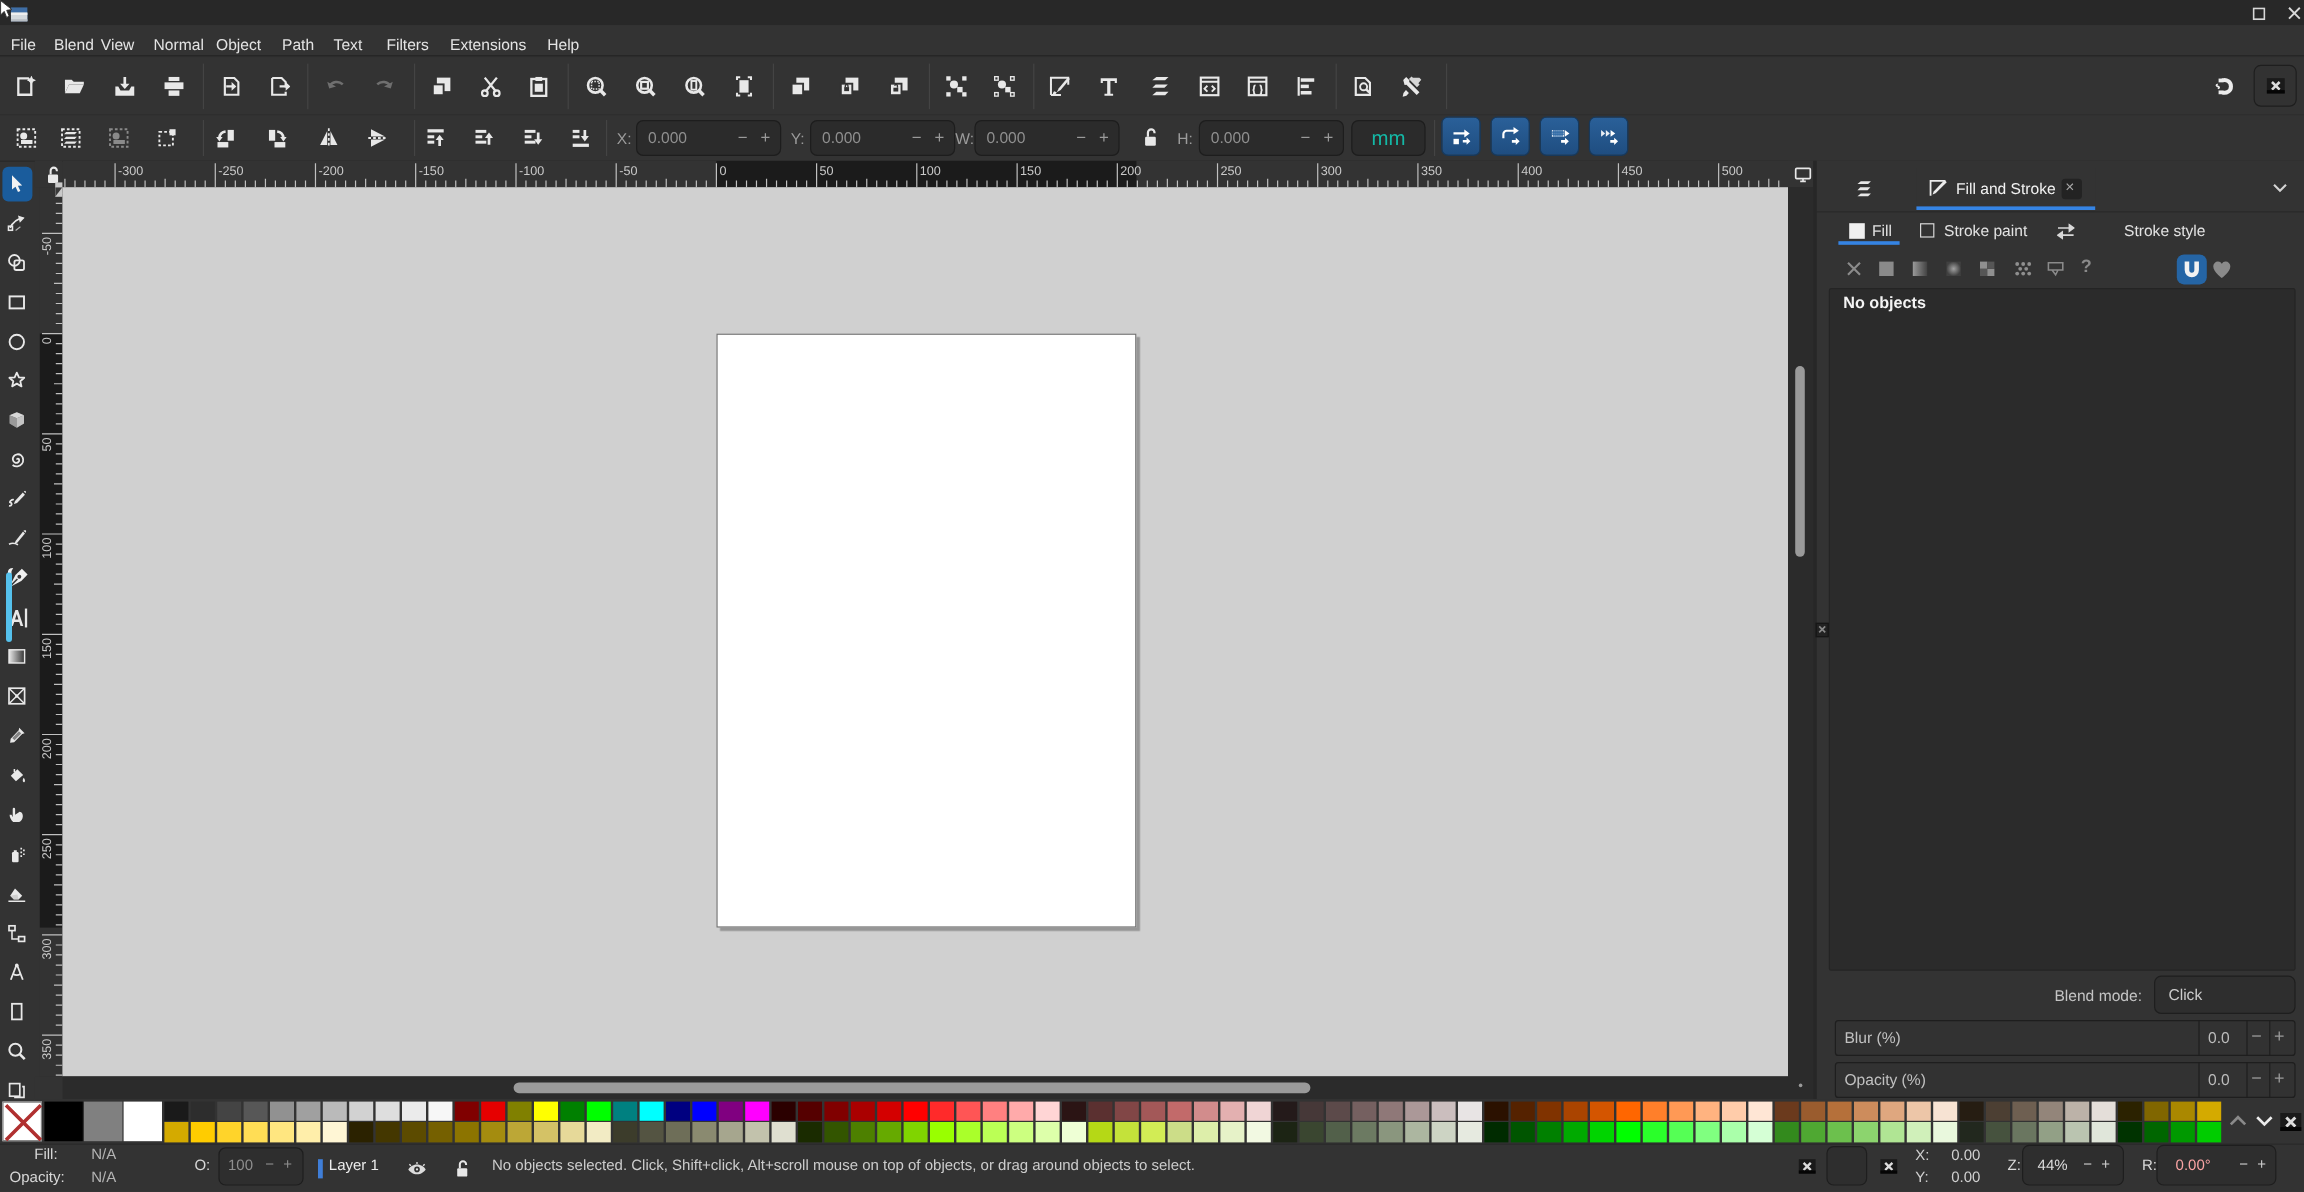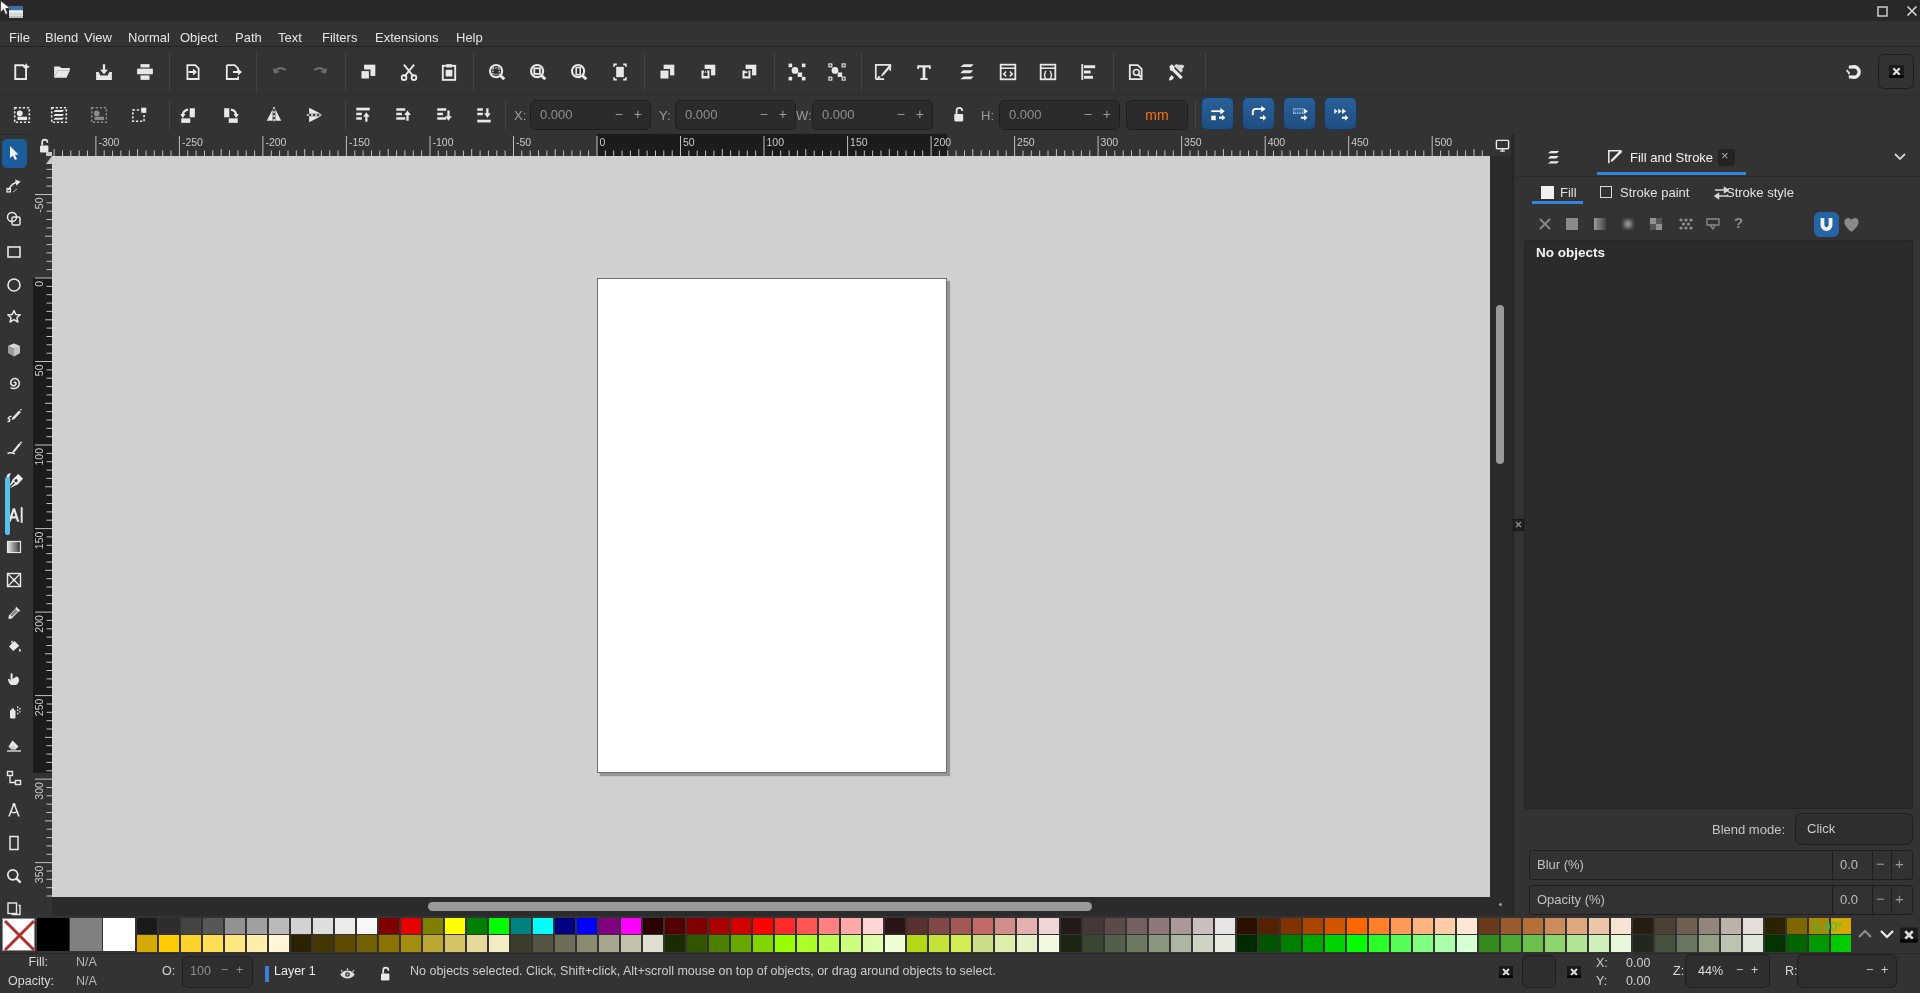--- a/index.html
+++ b/index.html
@@ -636,21 +636,21 @@
     <svg style="position:absolute;left:950px;top:106px" width="17" height="17">
       <use href="#i-openlock"></use>
     </svg>
     <div class="lb" style="left:981px;top:108px">H:</div>
     <div class="spin" style="left:999px;top:100px;width:121px">
       <span class="sv">0.000</span>
       <span class="sm">−</span>
       <span class="sp">+</span>
     </div>
     <div class="spin" style="left:1126px;top:100px;width:62px;text-align:center">
-      <span style="color:#f97316;font-size:14px;line-height:29px;display:block">mm</span>
+      <span style="color:#14b8a6;font-size:17px;line-height:29px;display:block">mm</span>
     </div>
     <div style="position:absolute;left:1195px;top:100px;width:1px;height:30px;background:#444"></div>
     <div style="position:absolute;left:1201px;top:97px;width:33px;height:33px;background:linear-gradient(#2a6099,#1f4d80);border:1px solid #17395c;border-radius:6px"></div>
     <svg style="position:absolute;left:1209px;top:105px" width="18" height="18">
       <use href="#s-move1"></use>
     </svg>
     <div style="position:absolute;left:1242px;top:97px;width:33px;height:33px;background:linear-gradient(#2a6099,#1f4d80);border:1px solid #17395c;border-radius:6px"></div>
     <svg style="position:absolute;left:1250px;top:105px" width="18" height="18">
       <use href="#s-move2"></use>
     </svg>
@@ -818,21 +818,21 @@
     </svg>
     <div style="position:absolute;left:1514px;top:176px;width:406px;height:1px;background:#2a2a2a"></div>
     <div style="position:absolute;left:1541px;top:186px;width:13px;height:13px;background:#f0f0f0"></div>
     <div class="pt" style="left:1560px;top:185px">Fill</div>
     <div style="position:absolute;left:1532px;top:201px;width:51px;height:3px;background:#3584e4"></div>
     <div style="position:absolute;left:1600px;top:186px;width:12px;height:12px;border:1.5px solid #d8d8d8"></div>
     <div class="pt" style="left:1620px;top:185px">Stroke paint</div>
     <svg style="position:absolute;left:1714px;top:186px" width="15" height="14">
       <path d="M1 4h9M14 4l-3.5-2.5v5zM5 10h9M1 10l3.5-2.5v5z" stroke="#d8d8d8" stroke-width="1.4" fill="#d8d8d8"></path>
     </svg>
-    <div class="pt" style="left:1726px;top:185px">Stroke style</div>
+    <div class="pt" style="left:1770px;top:185px">Stroke style</div>
     <svg style="position:absolute;left:1537px;top:216px" width="16" height="16">
       <use href="#p-x"></use>
     </svg>
     <svg style="position:absolute;left:1564px;top:216px" width="16" height="16">
       <use href="#p-flat"></use>
     </svg>
     <svg style="position:absolute;left:1592px;top:216px" width="16" height="16">
       <use href="#p-lin"></use>
     </svg>
     <svg style="position:absolute;left:1620px;top:216px" width="16" height="16">
@@ -1085,15 +1085,15 @@
     <div class="st" style="left:1626px;top:956px;color:#d0d0d0">0.00</div>
     <div class="st" style="left:1596px;top:974px;color:#d0d0d0">Y:</div>
     <div class="st" style="left:1626px;top:974px;color:#d0d0d0">0.00</div>
     <div class="st" style="left:1673px;top:964px;color:#d8d8d8">Z:</div>
     <div style="position:absolute;left:1685px;top:954px;width:85px;height:34px;background:#2e2e2e;border:1px solid #1e1e1e;border-radius:6px"></div>
     <div class="st" style="left:1698px;top:964px;color:#dcdcdc">44%</div>
     <div class="st" style="left:1736px;top:963px;color:#cfcfcf">−</div>
     <div class="st" style="left:1751px;top:963px;color:#cfcfcf">+</div>
     <div class="st" style="left:1785px;top:964px;color:#d8d8d8">R:</div>
     <div style="position:absolute;left:1797px;top:954px;width:100px;height:34px;background:#2e2e2e;border:1px solid #1e1e1e;border-radius:6px"></div>
-    <div class="st" style="left:1813px;top:920px;color:#22c55e">0.00°</div>
+    <div class="st" style="left:1813px;top:964px;color:#fca5a5">0.00°</div>
     <div class="st" style="left:1866px;top:963px;color:#cfcfcf">−</div>
     <div class="st" style="left:1881px;top:963px;color:#cfcfcf">+</div>
 </div>
 </body></html>

